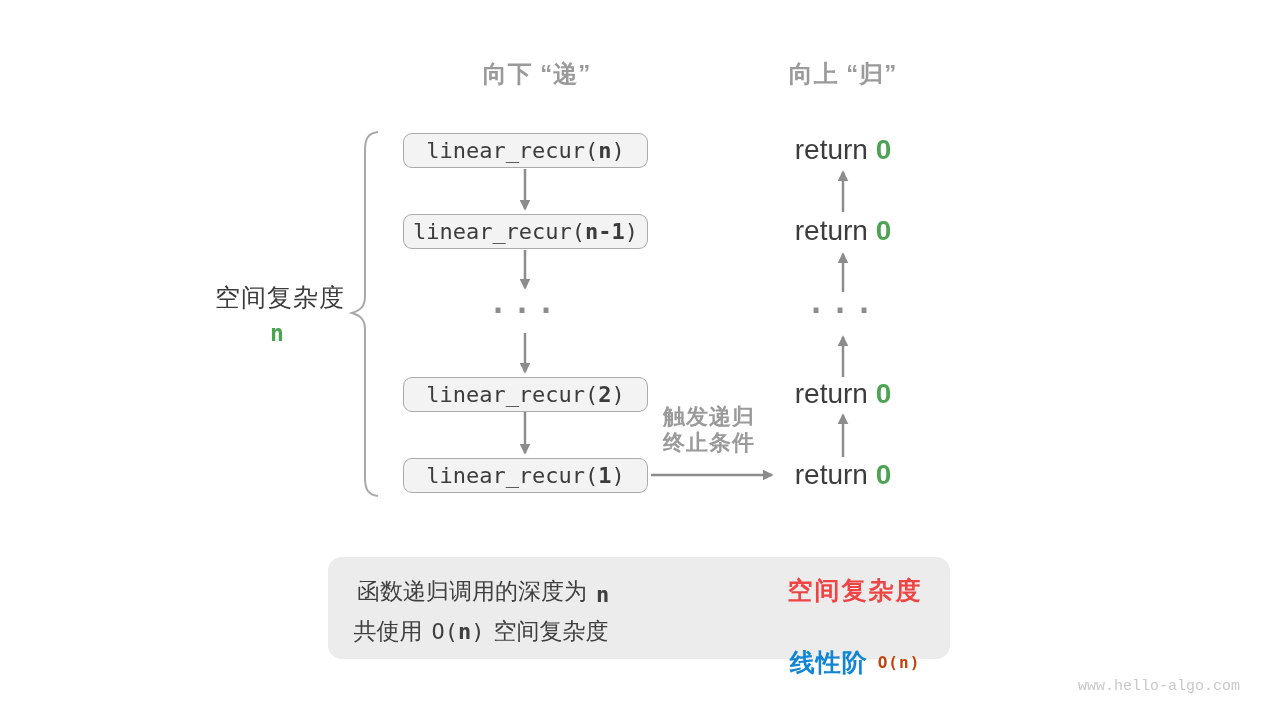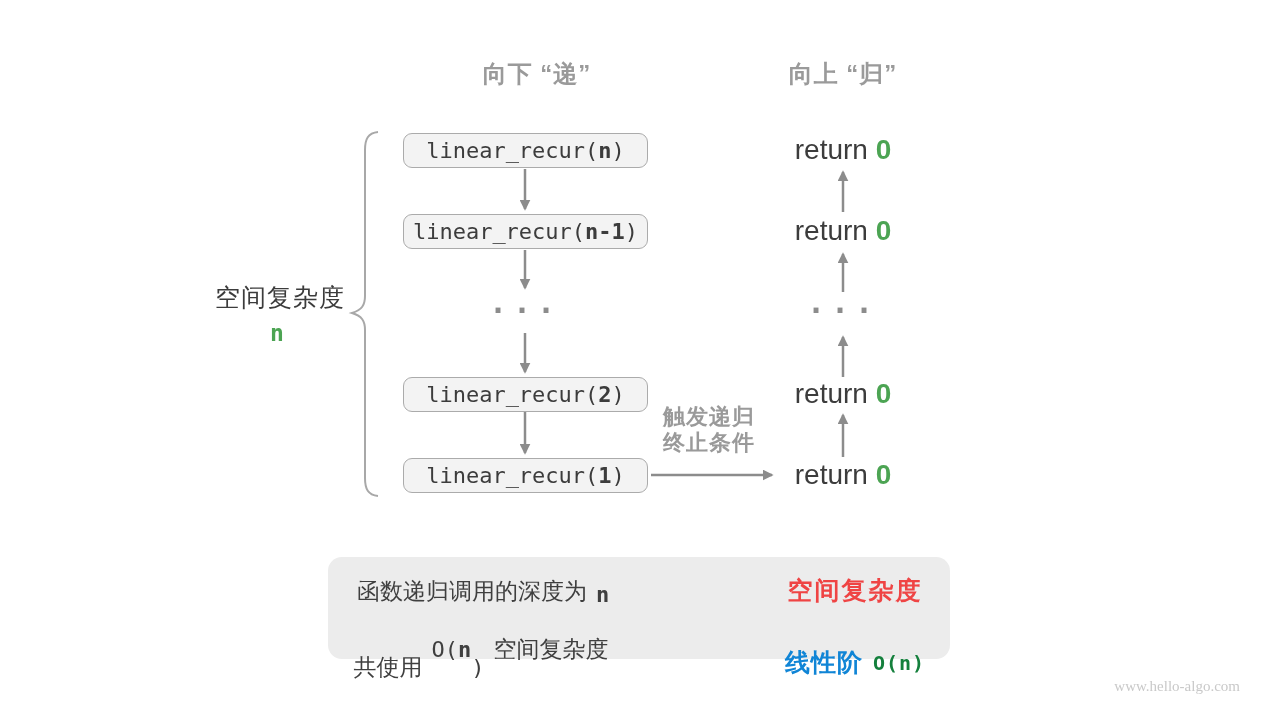--- a/index.html
+++ b/index.html
@@ -23,23 +23,23 @@
   .depth-value{font-size:23px;}
   .trigger{font-size:22px;font-weight:bold;color:#9A9A9A;text-align:right;
            line-height:26px;letter-spacing:1px;}
   .summary-box{left:328px;top:557px;width:622px;height:102px;background:#ECECEC;
                border-radius:14px;}
   .sum-line{font-size:23px;color:#3F3F3F;display:flex;align-items:center;}
   .sum-line .code{font-size:22px;color:#3F3F3F;}
   .sum-title{font-size:25px;font-weight:bold;color:#ef4444;letter-spacing:2px;}
   .sum-result{font-size:25px;font-weight:bold;color:#1085D6;letter-spacing:1px;
               display:flex;align-items:center;}
-  .sum-result .code{font-size:20px;font-weight:bold;color:#15803d;margin-left:10px;}
-  .watermark{font-family:Liberation Serif, serif;font-size:15px;color:#C9C9C9;text-align:right;}
-  .gap-l{margin-left:9px;} .gap-r{margin-right:9px;margin-top:36px;}
+  .sum-result .code{font-size:16px;font-weight:bold;color:#c2410c;margin-left:10px;}
+  .watermark{font-family:Liberation Mono, monospace;font-size:15px;color:#C9C9C9;text-align:right;}
+  .gap-l{margin-left:9px;} .gap-r{margin-right:9px;}
   svg.overlay{position:absolute;left:0;top:0;pointer-events:none;}
 </style>
 </head>
 <body>
 
 <div class="canvas">
 
   <svg class="overlay" width="1280" height="720">
     <defs>
       <marker id="arw" viewBox="0 0 10 10" refX="8.5" refY="5" markerWidth="11" markerHeight="11" orient="auto-start-reverse" markerUnits="userSpaceOnUse">

